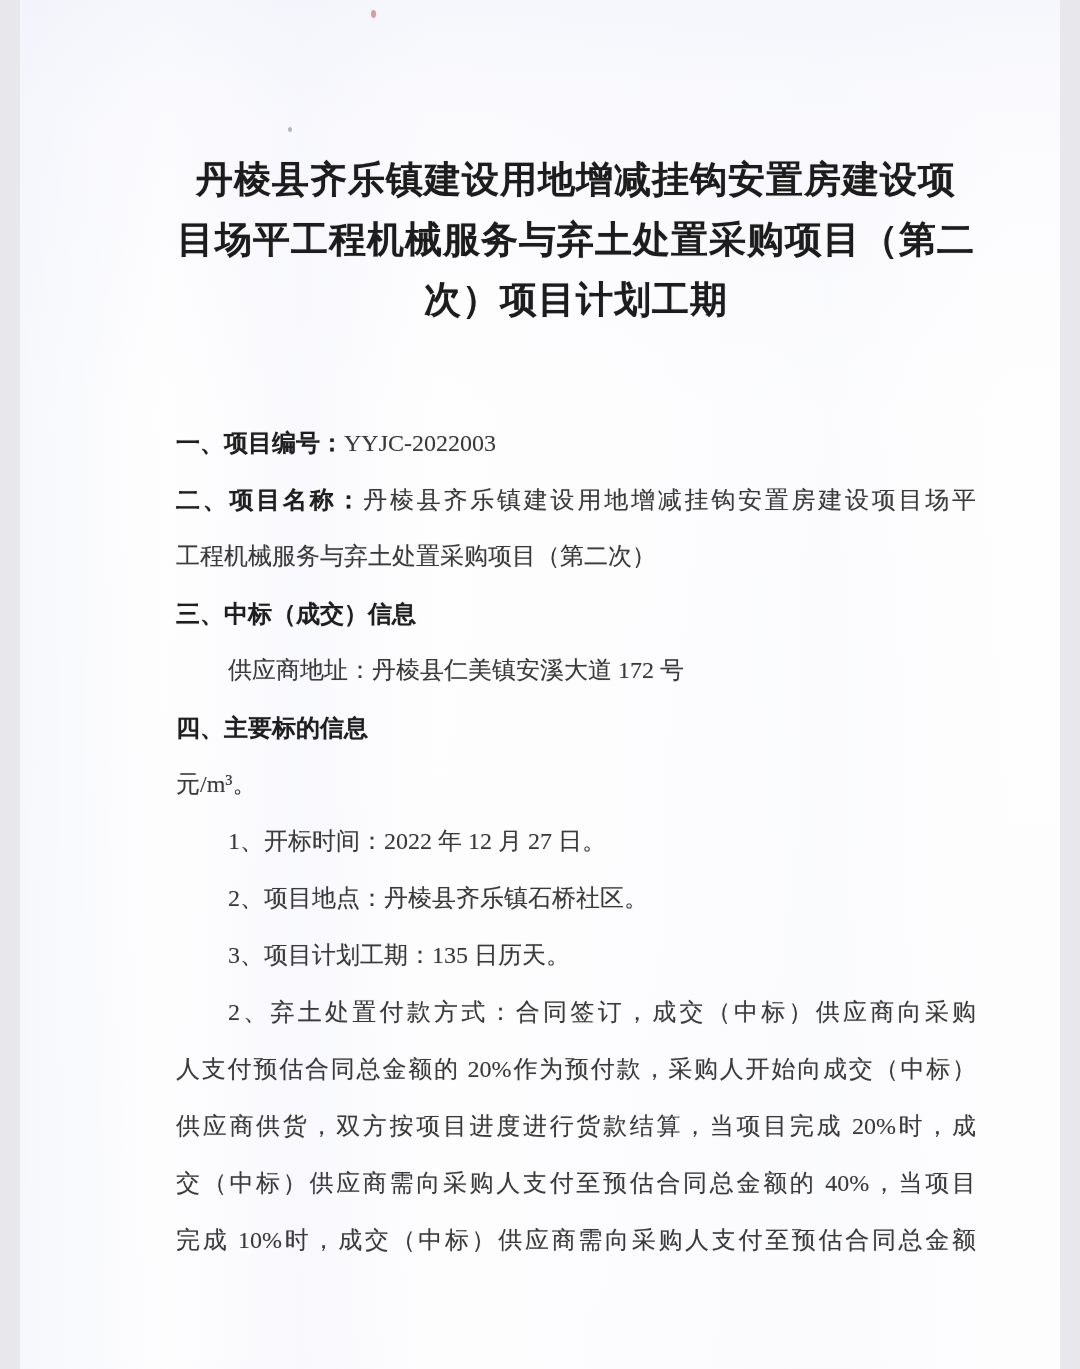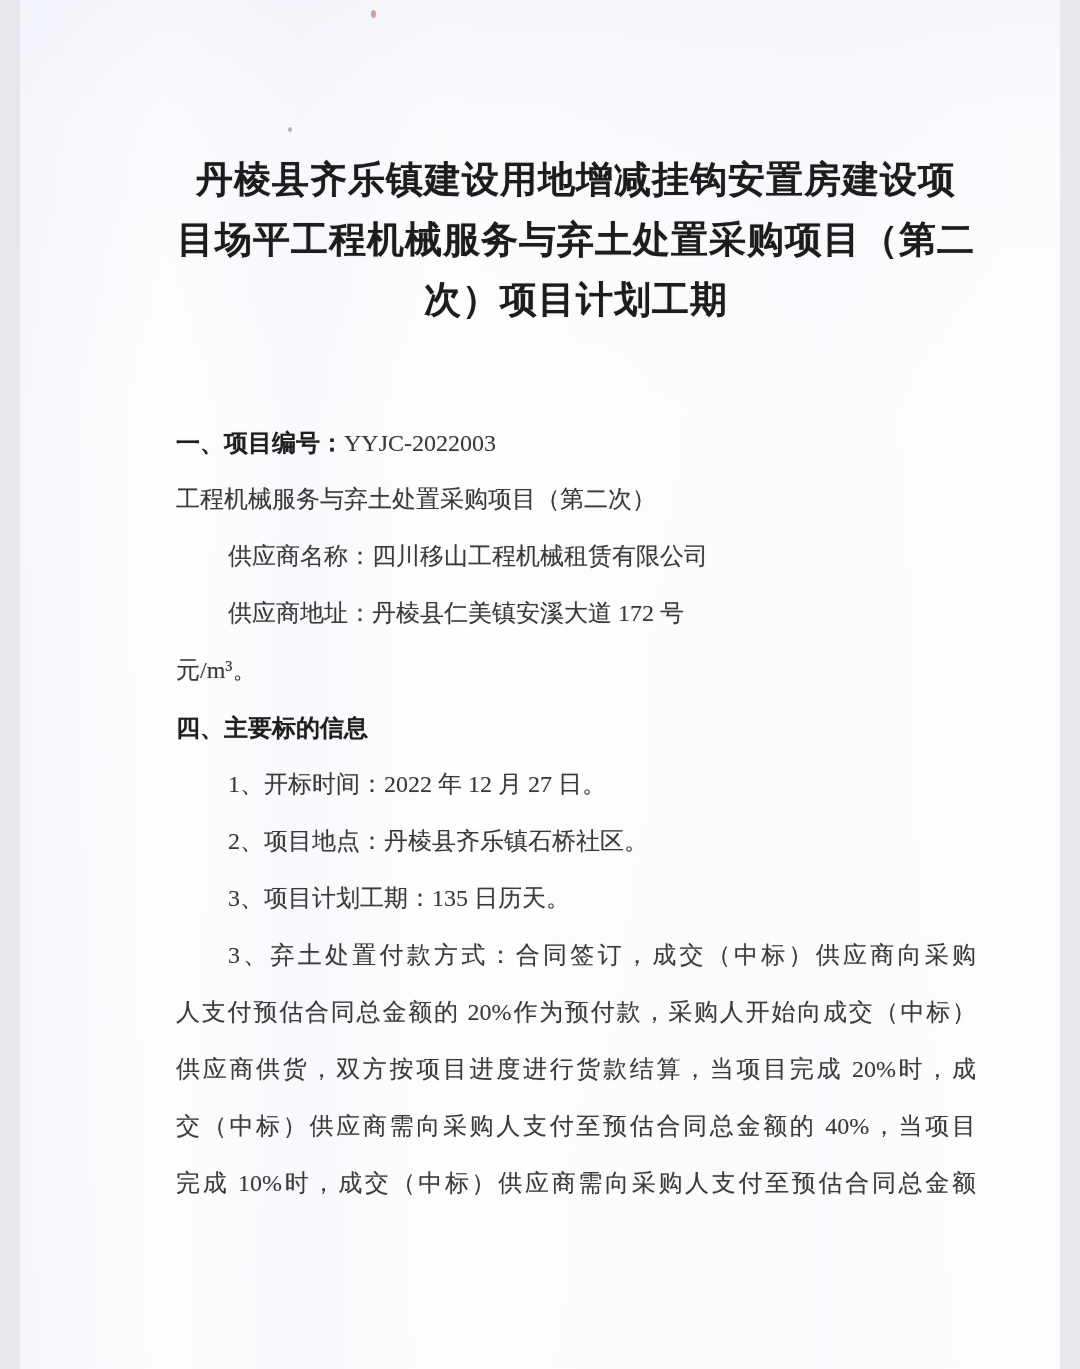--- a/index.html
+++ b/index.html
@@ -95,28 +95,29 @@
   <div class="speck speck-gray"></div>
 
   <div class="doc">
     <div class="title">
       <div class="title-line">丹棱县齐乐镇建设用地增减挂钩安置房建设项</div>
       <div class="title-line">目场平工程机械服务与弃土处置采购项目（第二</div>
       <div class="title-line">次）项目计划工期</div>
     </div>
     <div class="body-lines">
         <div class="line"><span class="seg-h">一、项目编号：</span><span class="seg-r">YYJC-2022003</span></div>
+        <div class="line fill"><span class="seg-h">二、项目名称：</span><span class="seg-r">丹棱县齐乐镇建设用地增减挂钩安置房建设项目场平</span></div>
         <div class="line"><span class="seg-r">工程机械服务与弃土处置采购项目（第二次）</span></div>
-        <div class="line indent"><span class="seg-r">供应商名称：四川移山工程机械租赁有限公司</span></div>
+        <div class="line"><span class="seg-h">三、中标（成交）信息</span></div>
         <div class="line indent"><span class="seg-r">供应商地址：丹棱县仁美镇安溪大道 172 号</span></div>
+        <div class="line"><span class="seg-h">四、主要标的信息</span></div>
         <div class="line"><span class="seg-r">元/m³。</span></div>
-        <div class="line"><span class="seg-h">四、主要标的信息</span></div>
         <div class="line indent"><span class="seg-r">1、开标时间：2022 年 12 月 27 日。</span></div>
         <div class="line indent"><span class="seg-r">2、项目地点：丹棱县齐乐镇石桥社区。</span></div>
         <div class="line indent"><span class="seg-r">3、项目计划工期：135 日历天。</span></div>
-        <div class="line fill indent"><span class="seg-r">3、弃土处置付款方式：合同签订，成交（中标）供应商向采购</span></div>
+        <div class="line fill indent"><span class="seg-r">2、弃土处置付款方式：合同签订，成交（中标）供应商向采购</span></div>
         <div class="line fill"><span class="seg-r">人支付预估合同总金额的 20%作为预付款，采购人开始向成交（中标）</span></div>
         <div class="line fill"><span class="seg-r">供应商供货，双方按项目进度进行货款结算，当项目完成 20%时，成</span></div>
         <div class="line fill"><span class="seg-r">交（中标）供应商需向采购人支付至预估合同总金额的 40%，当项目</span></div>
         <div class="line fill"><span class="seg-r">完成 10%时，成交（中标）供应商需向采购人支付至预估合同总金额</span></div>
       </div>
   </div>
 </div>
 
 </body></html>

